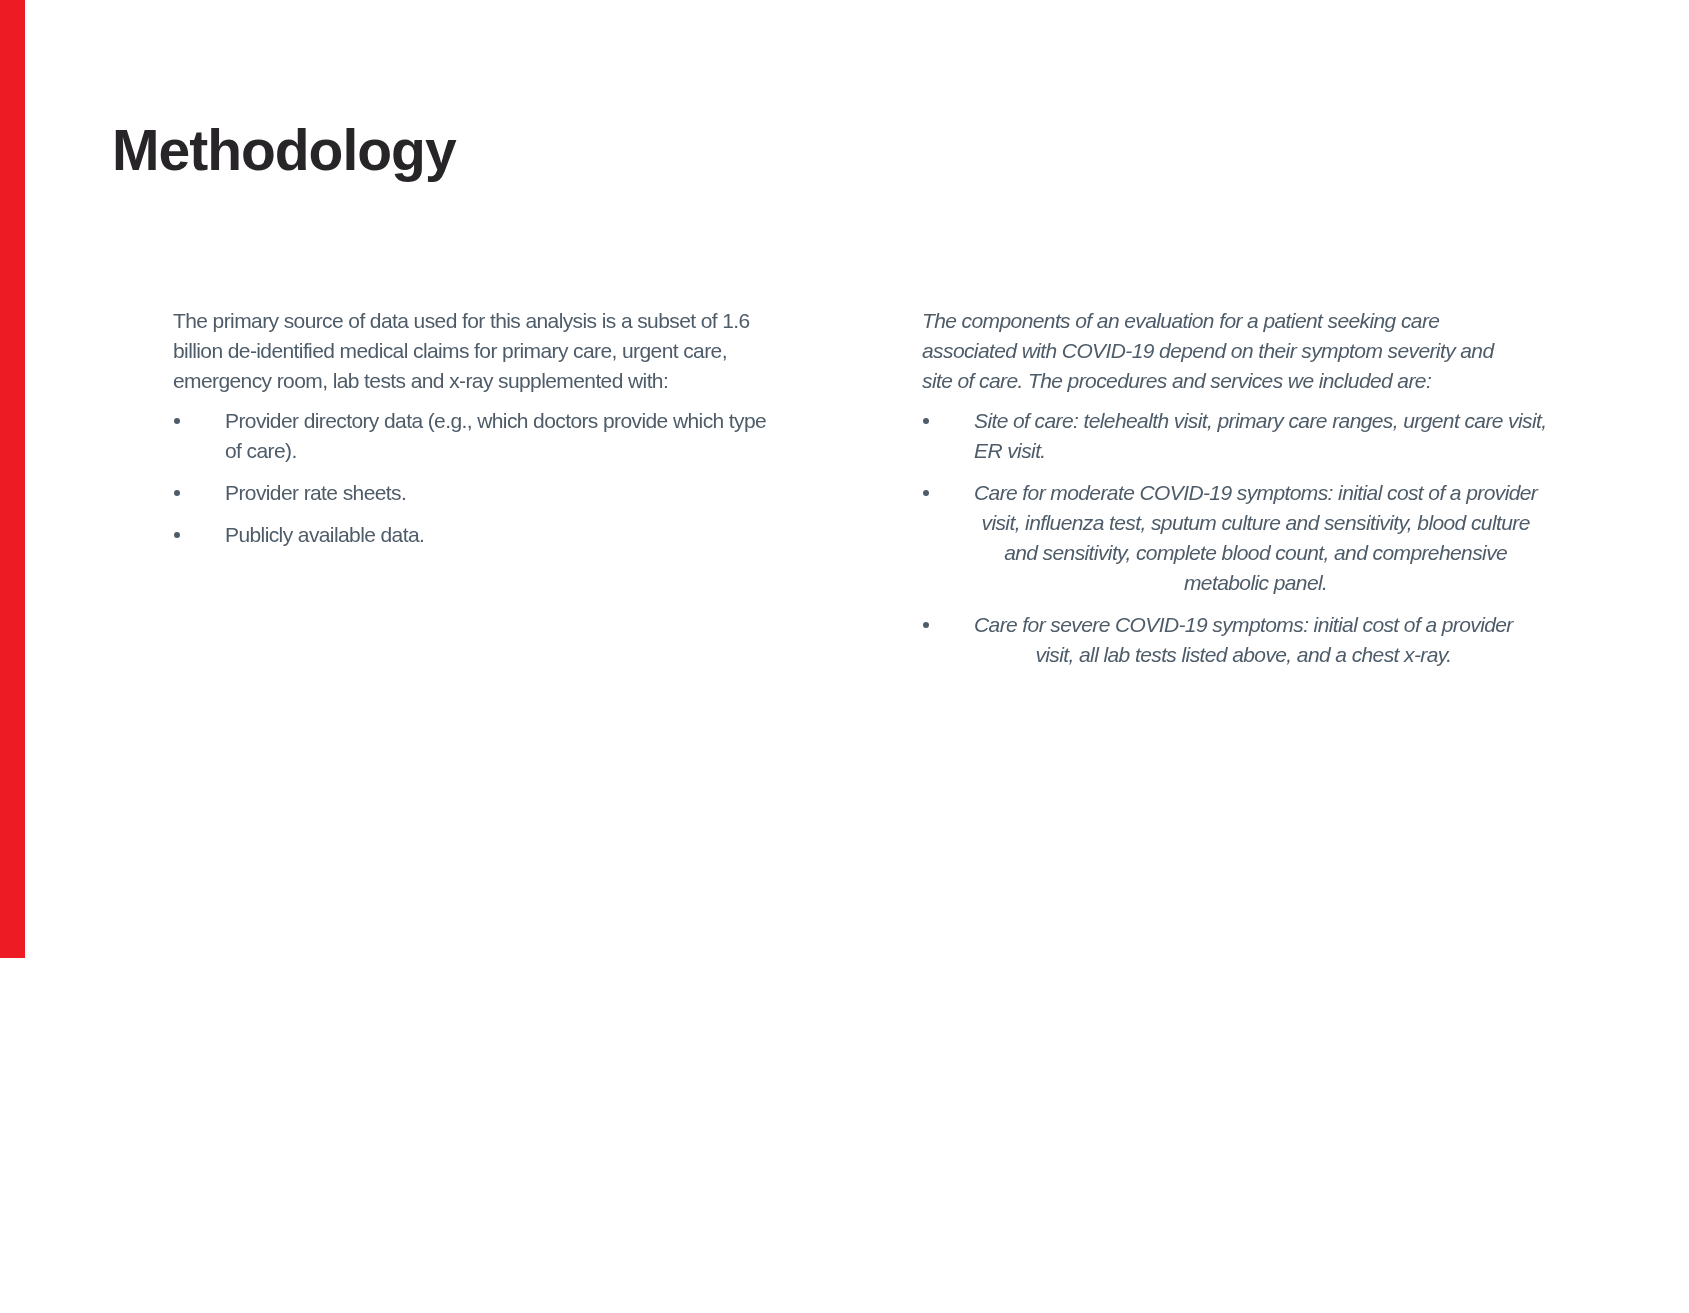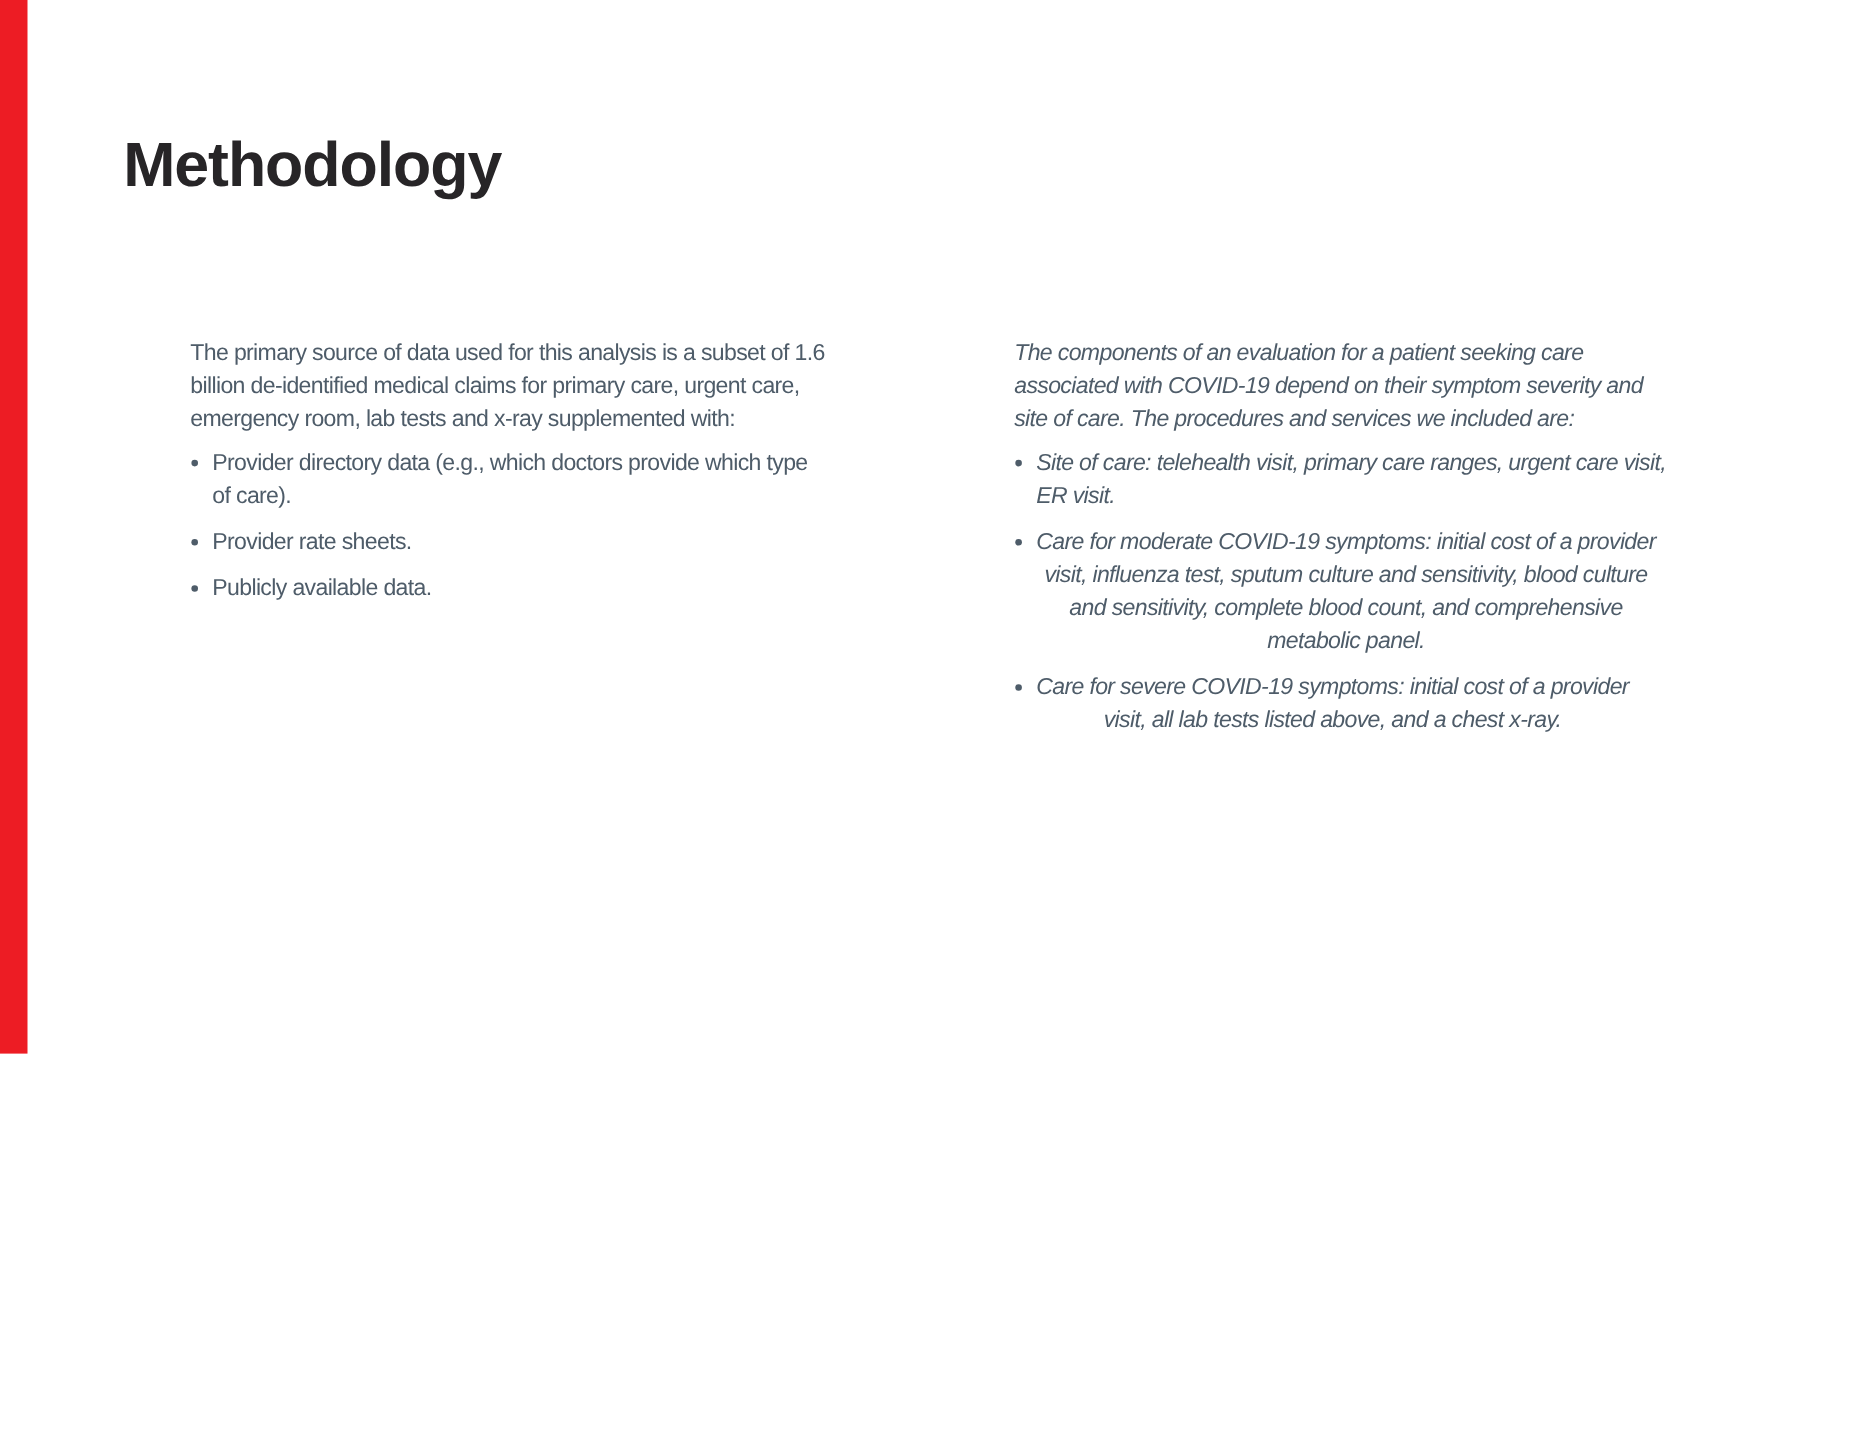--- a/index.html
+++ b/index.html
@@ -46,21 +46,21 @@
   }
   .bullet-item { display: flex; margin: 0; }
   .bullet-item + .bullet-item { margin-top: 12px; text-align: center; }
   .bullet-dot {
     flex: 0 0 auto;
     width: 6px; height: 6px;
     border-radius: 50%;
     background: #4e5c69;
     margin: 12px 13px 0 1px;
   }
-  .bullet-text { white-space: pre-line; }
+  .bullet-text { white-space: pre-line; margin-left: 32px; }
   .footer-left {
     position: absolute;
     left: 105px; top: 1305px;
     display: flex;
     align-items: center;
     height: 48px;
   }
   .logo-icon { width: 46px; height: 46px; margin-right: 7px; }
   .brand-name {
     font-size: 21px;

